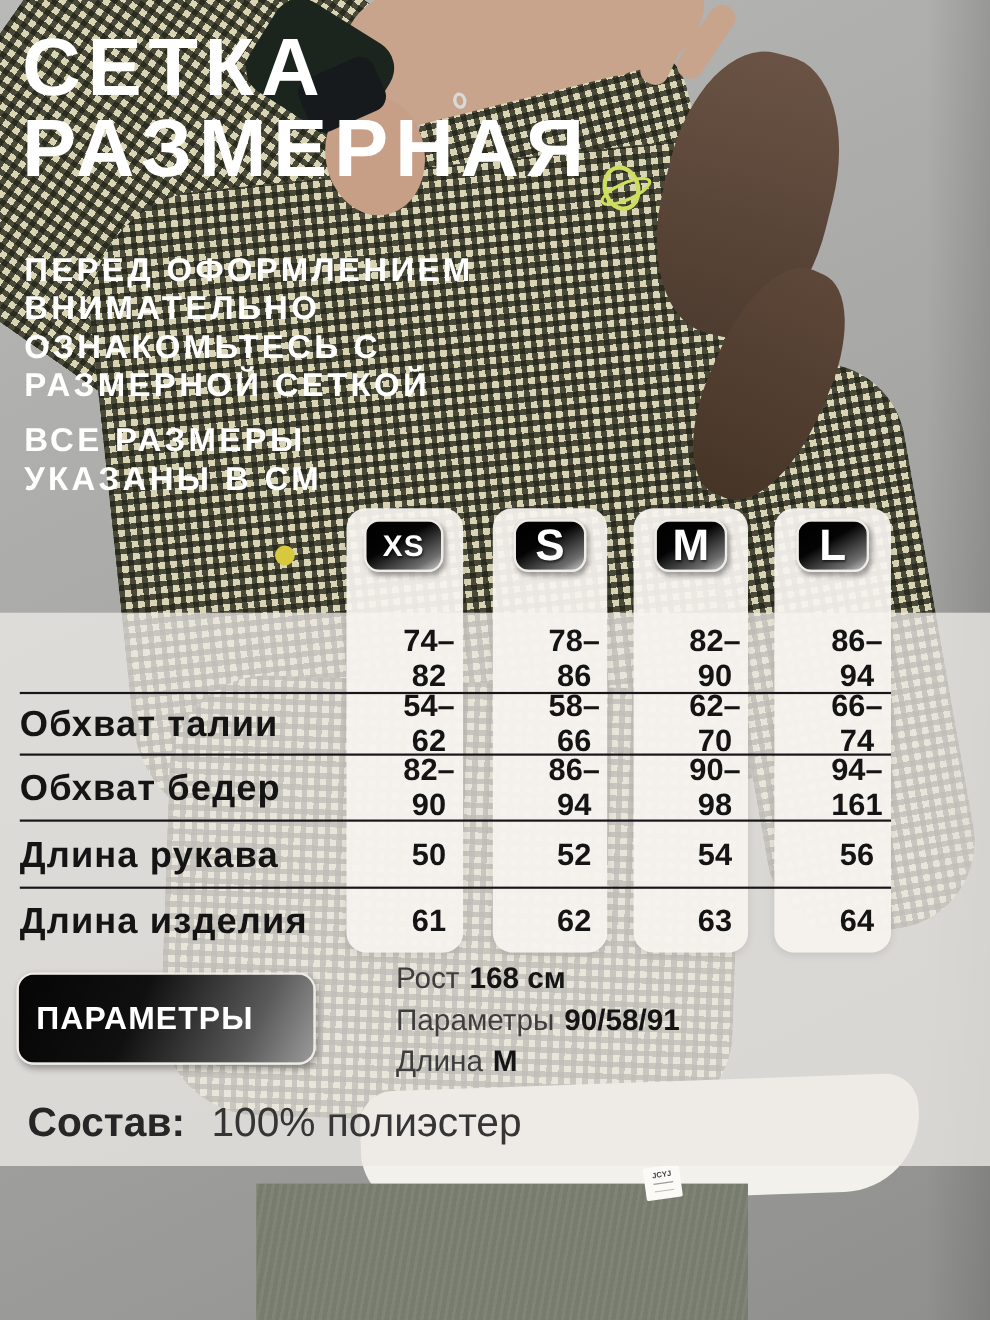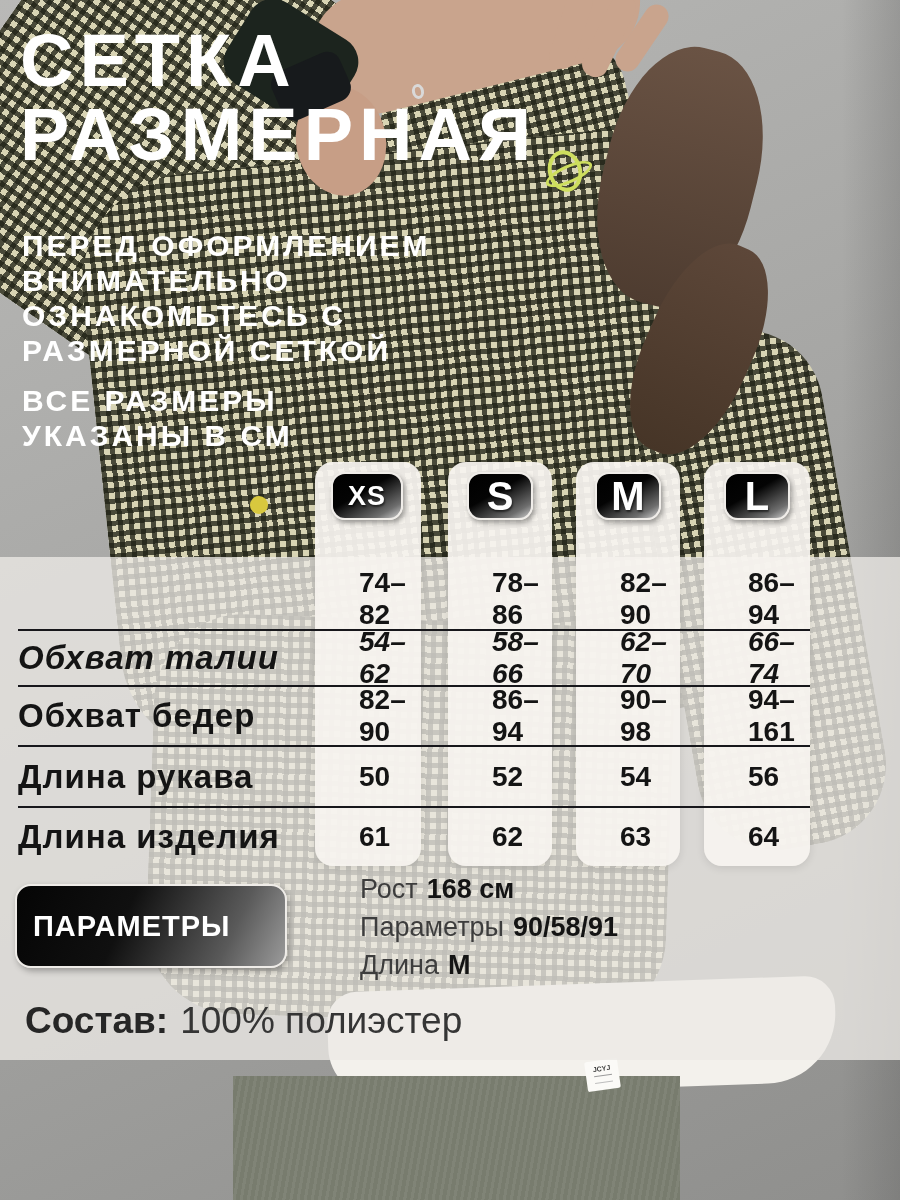--- a/index.html
+++ b/index.html
@@ -62,21 +62,21 @@
   .size-badge span{text-shadow:1px 2px 2px rgba(0,0,0,0.55);}
   .b0{left:331px;width:72px;font-size:27px;letter-spacing:1px;}
   .b1{left:467px;width:66px;font-size:40px;}
   .b2{left:595px;width:66px;font-size:40px;}
   .b3{left:724px;width:66px;font-size:40px;}
   .sep{position:absolute;left:18px;width:792px;height:2px;background:#17171b;}
   .sep.s0{top:629px;} .sep.s1{top:685px;} .sep.s2{top:745px;} .sep.s3{top:806px;}
   .trow{position:absolute;left:0;width:810px;}
   .rlabel{position:absolute;left:18px;top:50%;transform:translateY(-50%);
     font-size:33px;font-weight:700;letter-spacing:1px;color:var(--text-dark,#141414);white-space:nowrap;}
-  .rval{position:absolute;top:50%;transform:translateY(-50%);text-align:left;
+  .rval{position:absolute;top:50%;transform:translateY(-50%);text-align:center;
     font-size:28px;font-weight:700;color:var(--text-dark,#141414);padding-left:44px;}
   .rval.c0{left:315px;width:106px;}
   .rval.c1{left:448px;width:104px;}
   .rval.c2{left:576px;width:104px;}
   .rval.c3{left:704px;width:106px;}
   
   .title{position:absolute;left:20px;top:24px;margin:0;color:#fff;
     font-size:74px;line-height:74px;font-weight:700;letter-spacing:6px;}
   .intro{position:absolute;left:22px;top:228px;color:#fff;
     font-size:30px;line-height:35px;font-weight:700;letter-spacing:3px;}
@@ -88,21 +88,21 @@
     background:linear-gradient(115deg,#050505 0%,#101010 40%,#5a5a5a 78%,#9b9b9b 100%);
     box-shadow:2px 3px 6px rgba(0,0,0,0.3);
     color:#fff;font-weight:700;font-size:29px;line-height:31px;letter-spacing:1px;
     display:flex;flex-direction:column;justify-content:center;padding-left:16px;}
   .model-params{position:absolute;left:360px;top:874px;}
   .mp-line{height:28px;margin-bottom:10px;display:flex;align-items:baseline;gap:9px;
     font-size:27px;white-space:nowrap;}
   .mp-label{font-weight:400;color:#3d3d3d;}
   .mp-value{font-weight:700;color:var(--text-dark,#141414);}
   
-  .composition{position:absolute;left:25px;top:1000px;display:flex;gap:12px;align-items:baseline;
+  .composition{position:absolute;left:25px;top:1000px;display:flex;gap:24px;align-items:baseline;
     font-size:37px;color:#333;white-space:nowrap;}
   .comp-label{font-weight:700;color:#262626;}
   .comp-value{font-weight:400;color:#353535;}
 </style>
 </head>
 <body>
 
 <div class="stage">
 
   <div class="ph">
@@ -151,21 +151,21 @@
       </div>
     </div>
 
   <div>
       <div class="trow" style="top: 567px; height: 63px;">
         <span class="rval c0">74–82</span>
         <span class="rval c1">78–86</span>
         <span class="rval c2">82–90</span>
         <span class="rval c3">86–94</span>
       </div>
-      <div class="trow" style="top: 630px; height: 56px; font-style: italic;">
+      <div class="trow" style="top: 630px; height: 56px;">
         <span class="rlabel">Обхват талии</span>
         <span class="rval c0">54–62</span>
         <span class="rval c1">58–66</span>
         <span class="rval c2">62–70</span>
         <span class="rval c3">66–74</span>
       </div>
       <div class="trow" style="top: 686px; height: 60px;">
         <span class="rlabel">Обхват бедер</span>
         <span class="rval c0">82–90</span>
         <span class="rval c1">86–94</span>

